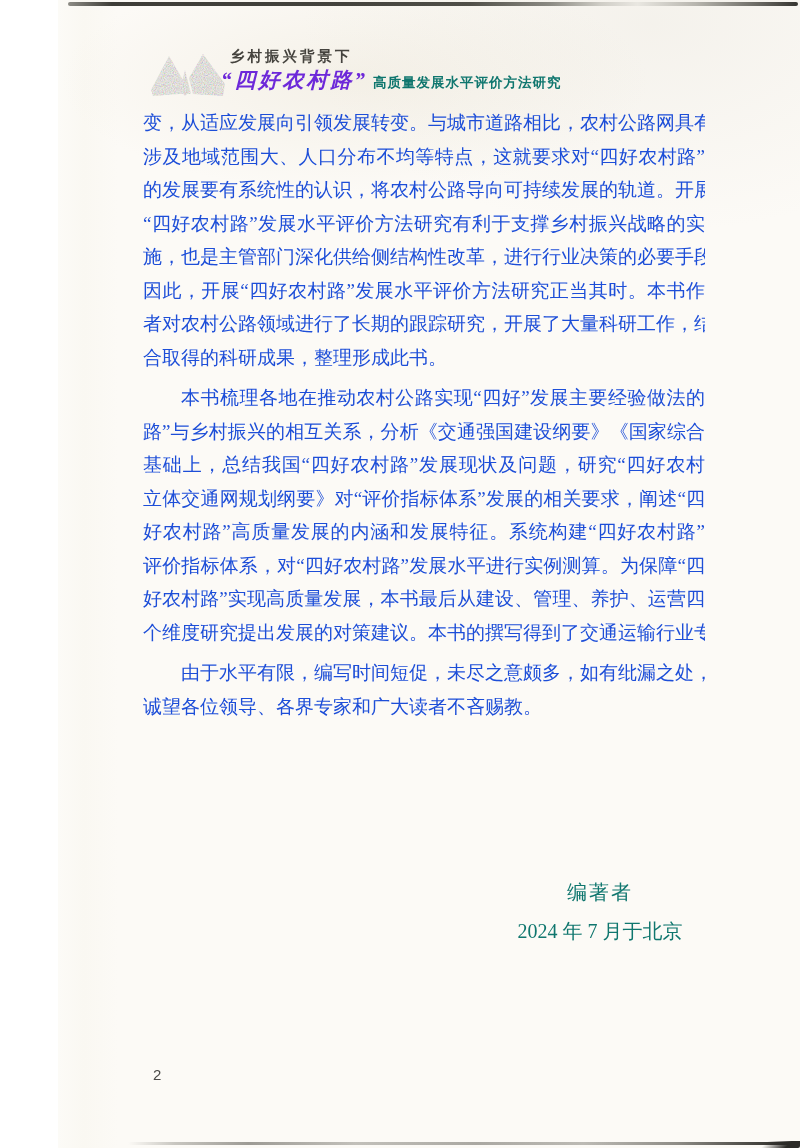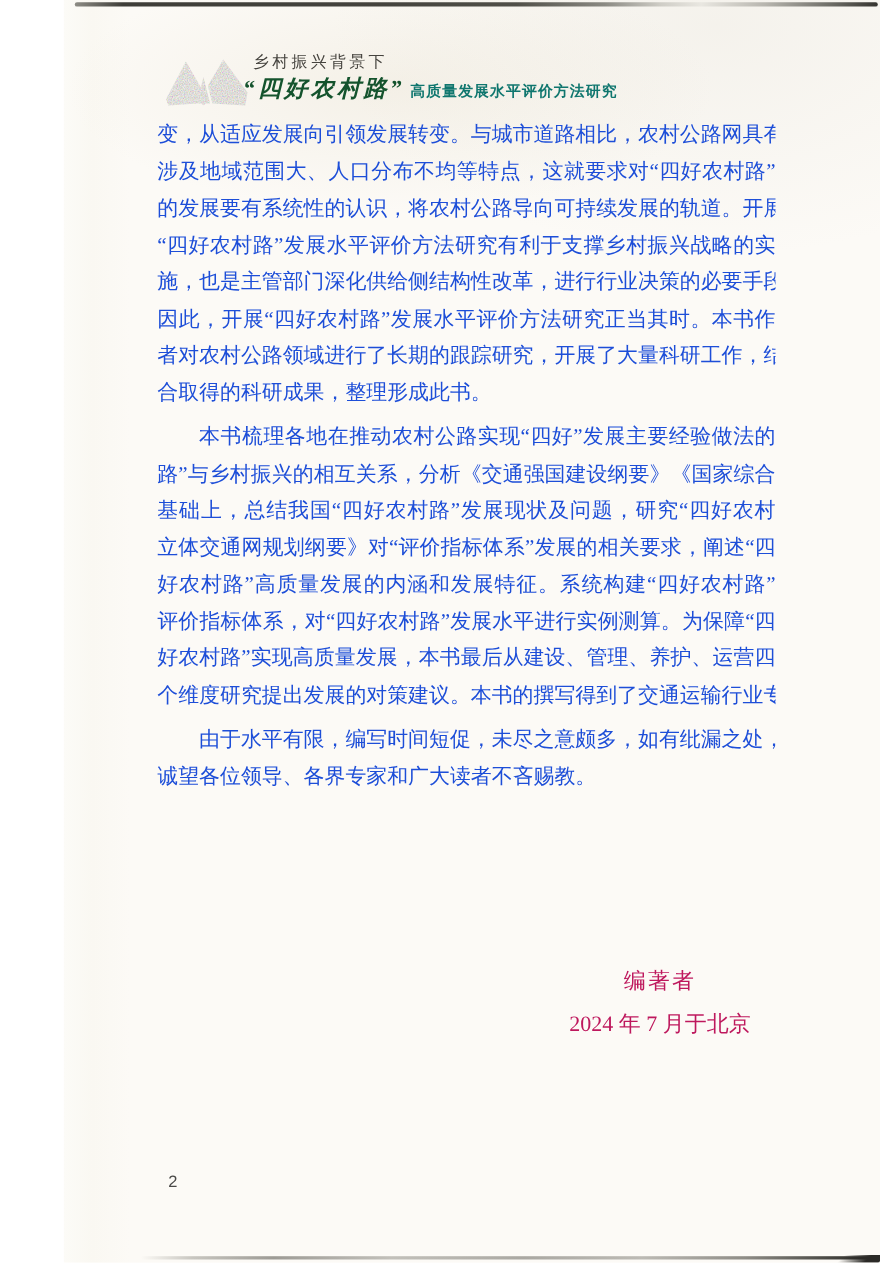--- a/index.html
+++ b/index.html
@@ -51,30 +51,30 @@
   }
 
   
   .hdr-watermark {
     position: absolute; left: 149px; top: 50px;
     width: 78px; height: 54px; opacity: 0.55;
   }
   .hdr-line1 {
     position: absolute; left: 230px; top: 47px;
     font-size: 14.5px; letter-spacing: 3px;
-    color: #45433e; font-weight: 400;
+    color: #45433e; font-weight: 700;
     font-family: "Liberation Sans", "DejaVu Sans", sans-serif;
   }
   .hdr-line2 {
     position: absolute; left: 221px; top: 66px;
     white-space: nowrap; color: #45433e;
   }
   .hdr-line2 .script {
     font-size: 21px; font-weight: 700; font-style: italic;
-    letter-spacing: 3px; color: #14532d;
+    letter-spacing: 3px; color: #6d28d9;
   }
   .hdr-line2 .rest {
     font-size: 13.5px; margin-left: 5px; letter-spacing: 1px;
     font-weight: 600; color: #0f766e;
     font-family: "Liberation Sans", "DejaVu Sans", sans-serif;
   }
 
   
   .bodytext {
     position: absolute; left: 143px; top: 106px; width: 562px;
@@ -90,21 +90,21 @@
     text-align-last: justify;
     white-space: nowrap;
     overflow: hidden;
   }
   .line.last { text-align-last: left; }
   .line.indent { text-indent: 38px; }
 
   
   .signature {
     position: absolute; left: 500px; top: 872px; width: 200px;
-    text-align: center; color: #be185d;
+    text-align: center; color: #0f766e;
   }
   .signature .author { font-size: 20px; height: 40px; line-height: 40px; letter-spacing: 2px; }
   .signature .date   { font-size: 20px; height: 38px; line-height: 38px; }
 
   
   .page-number {
     position: absolute; left: 153px; top: 1066px;
     font-size: 15px; color: #4a4947;
     font-family: "Liberation Sans", "DejaVu Sans", sans-serif;
   }

